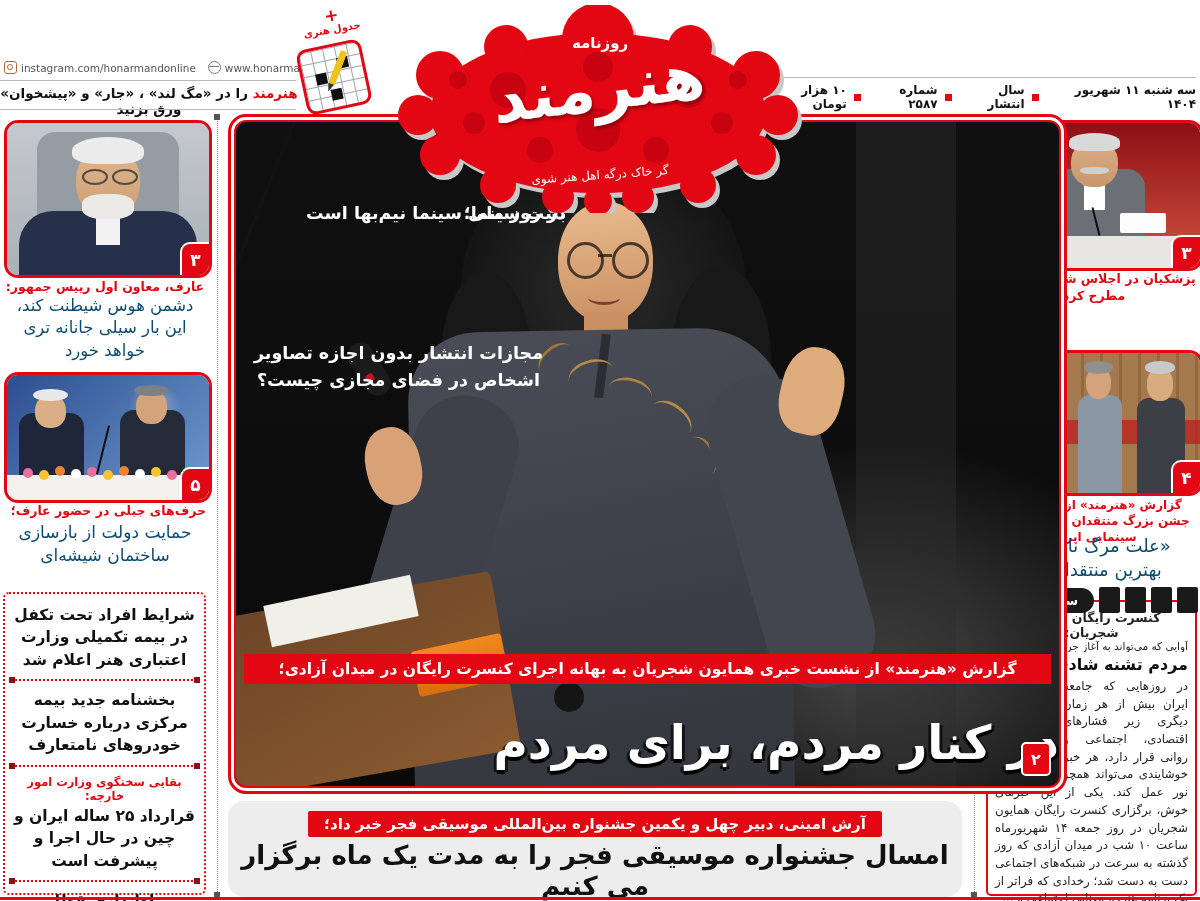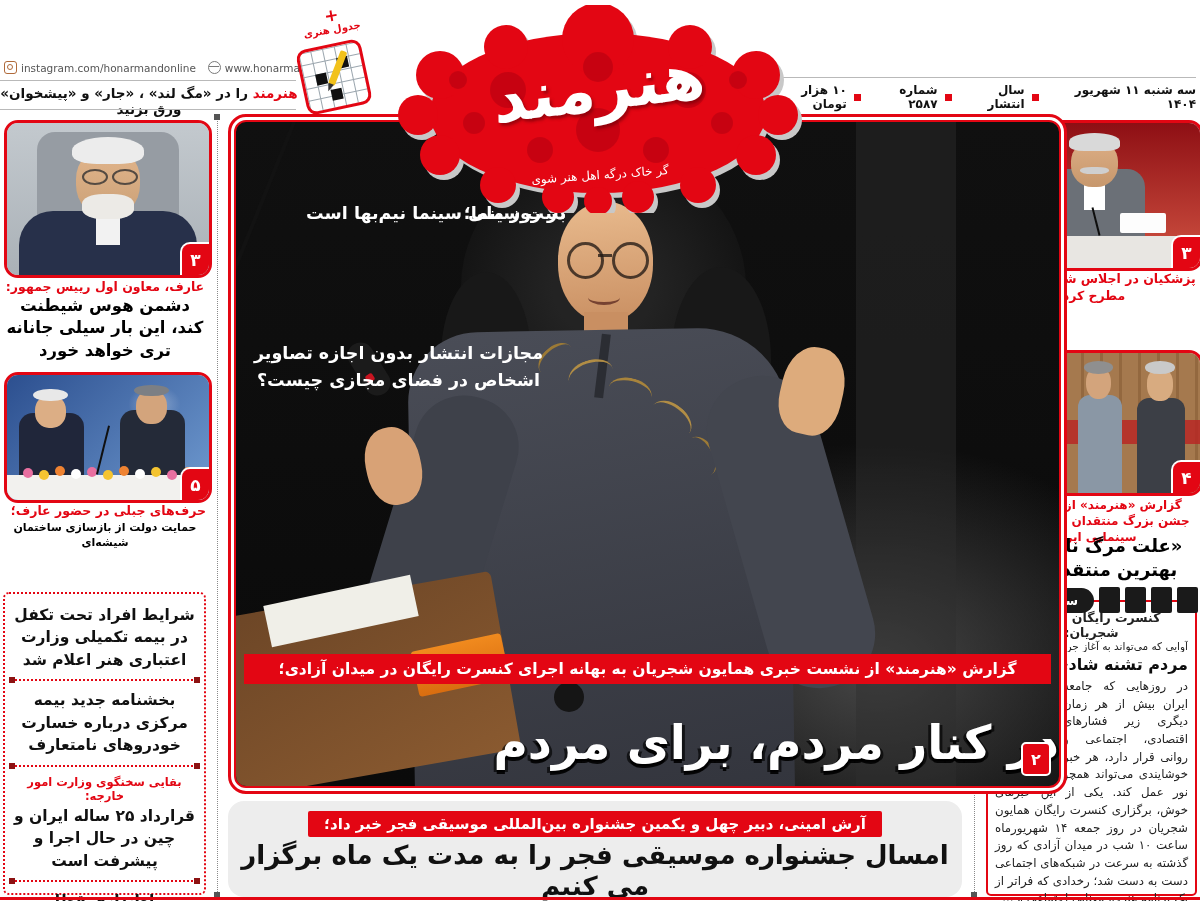--- a/index.html
+++ b/index.html
@@ -41,21 +41,21 @@
   .logo-name{position:absolute;top:46px;left:0;right:0;text-align:center;color:#fff;font-size:64px;font-weight:bold;
              transform:rotate(-7deg) skewX(-6deg);text-shadow:2px 3px 3px rgba(100,0,8,.55);}
   .logo-slogan{position:absolute;top:163px;left:0;right:0;text-align:center;color:#fff;font-size:12px;
                transform:rotate(-4deg);}
   
   .pcard{position:absolute;border:3px solid #e30613;border-radius:14px;overflow:hidden;background:#ddd;}
   .badge{position:absolute;right:0;bottom:0;width:27px;height:31px;background:#e30613;color:#fff;font-weight:bold;
          font-size:17px;display:flex;align-items:center;justify-content:center;border-top-left-radius:10px;
          border-top:2.5px solid #fff;border-left:2.5px solid #fff;z-index:3;}
   .kick{position:absolute;color:#e30613;font-weight:bold;text-align:center;font-size:12.5px;direction:rtl;line-height:1.35;}
-  .hl{position:absolute;color:#000000;font-weight:bold;text-align:center;line-height:1.35;direction:rtl;}
+  .hl{position:absolute;color:#0c4a6e;font-weight:normal;text-align:center;line-height:1.35;direction:rtl;}
   .ill{position:absolute;inset:0;}
   .ill div{position:absolute;}
   
   .briefs{position:absolute;left:3px;top:592px;width:203px;height:303px;border:2.5px dotted #e30613;border-radius:6px;
           box-sizing:border-box;background:#fff;padding:10px 7px;display:flex;flex-direction:column;
           justify-content:space-between;direction:rtl;}
   .brief-hl{font-size:15.5px;font-weight:bold;text-align:center;line-height:1.45;color:#111;}
   .brief-kick{font-size:11.5px;font-weight:bold;text-align:center;color:#e30613;margin-bottom:2px;}
   .brief-sep{position:relative;height:0;border-top:2px dotted #e30613;margin:8px 0;}
   .brief-sep::before,.brief-sep::after{content:"";position:absolute;top:-4px;width:6px;height:6px;background:#8c1212;}
@@ -189,20 +189,21 @@
           <circle cx="210" cy="125" r="22"></circle>
         <circle cx="152" cy="145" r="13"></circle>
           <circle cx="268" cy="145" r="13"></circle>
           <circle cx="210" cy="62" r="15"></circle>
         <circle cx="86" cy="118" r="11"></circle>
           <circle cx="334" cy="118" r="11"></circle>
         <circle cx="70" cy="75" r="9"></circle>
           <circle cx="350" cy="75" r="9"></circle>
       </g>
     </svg>
+    <div class="logo-type">روزنامه</div>
     <div class="logo-name">هنرمند</div>
     <div class="logo-slogan">گر خاک درگه اهل هنر شوی</div>
   </div>
 
   <div class="pcard" style="left:4px;top:120px;width:202px;height:152px;">
     <div class="ill">
       <div style="inset:0;background:linear-gradient(180deg,#c3c9ce,#aab1b7);"></div>
       <div style="left:15%;top:6%;width:70%;height:94%;background:#969ca3;border-radius:18px;"></div>
       <div style="left:6%;top:58%;width:88%;height:42%;background:#27304a;border-radius:34px 34px 0 0;"></div>
       <div style="left:44%;top:60%;width:12%;height:20%;background:#f2f2f2;"></div>
@@ -228,21 +229,21 @@
       <div style="left:64%;top:12%;width:15%;height:27%;background:#d3a47c;border-radius:46%;"></div>
       <div style="left:63%;top:8%;width:17%;height:9%;background:#7c7f84;border-radius:50%;"></div>
       <div style="left:0;top:80%;width:100%;height:20%;background:#f2f1ee;"></div>
       <div style="left:8%;top:74%;width:10px;height:10px;border-radius:50%;background:#e86fa0;
            box-shadow:16px 2px 0 #f4c431,32px -2px 0 #ef8332,48px 1px 0 #fff,64px -1px 0 #e86fa0,80px 2px 0 #f4c431,96px -2px 0 #ef8332,112px 1px 0 #fff,128px -1px 0 #f4c431,144px 2px 0 #e86fa0,160px -1px 0 #ef8332;"></div>
       <div style="left:47%;top:40%;width:2px;height:40%;background:#101010;transform:rotate(14deg);"></div>
     </div>
     <div class="badge">۵</div>
   </div>
   <div class="kick" style="left:4px;top:503px;width:202px;text-align:right;">حرف‌های جبلی در حضور عارف؛</div>
-  <div class="hl" style="left:4px;top:521px;width:202px;font-size:11px;text-align:center;">حمایت دولت از بازسازی ساختمان شیشه‌ای</div>
+  <div class="hl" style="left:4px;top:521px;width:202px;font-size:17px;text-align:center;">حمایت دولت از بازسازی ساختمان شیشه‌ای</div>
 
   <div class="briefs">
     <div class="brief-hl">شرایط افراد تحت تکفل در بیمه تکمیلی وزارت اعتباری هنر اعلام شد</div>
     <div class="brief-sep"></div>
     <div class="brief-hl">بخشنامه جدید بیمه مرکزی درباره خسارت خودروهای نامتعارف</div>
     <div class="brief-sep"></div>
     <div>
       <div class="brief-kick">بقایی سخنگوی وزارت امور خارجه:</div>
       <div class="brief-hl">قرارداد ۲۵ ساله ایران و چین در حال اجرا و پیشرفت است</div>
     </div>

